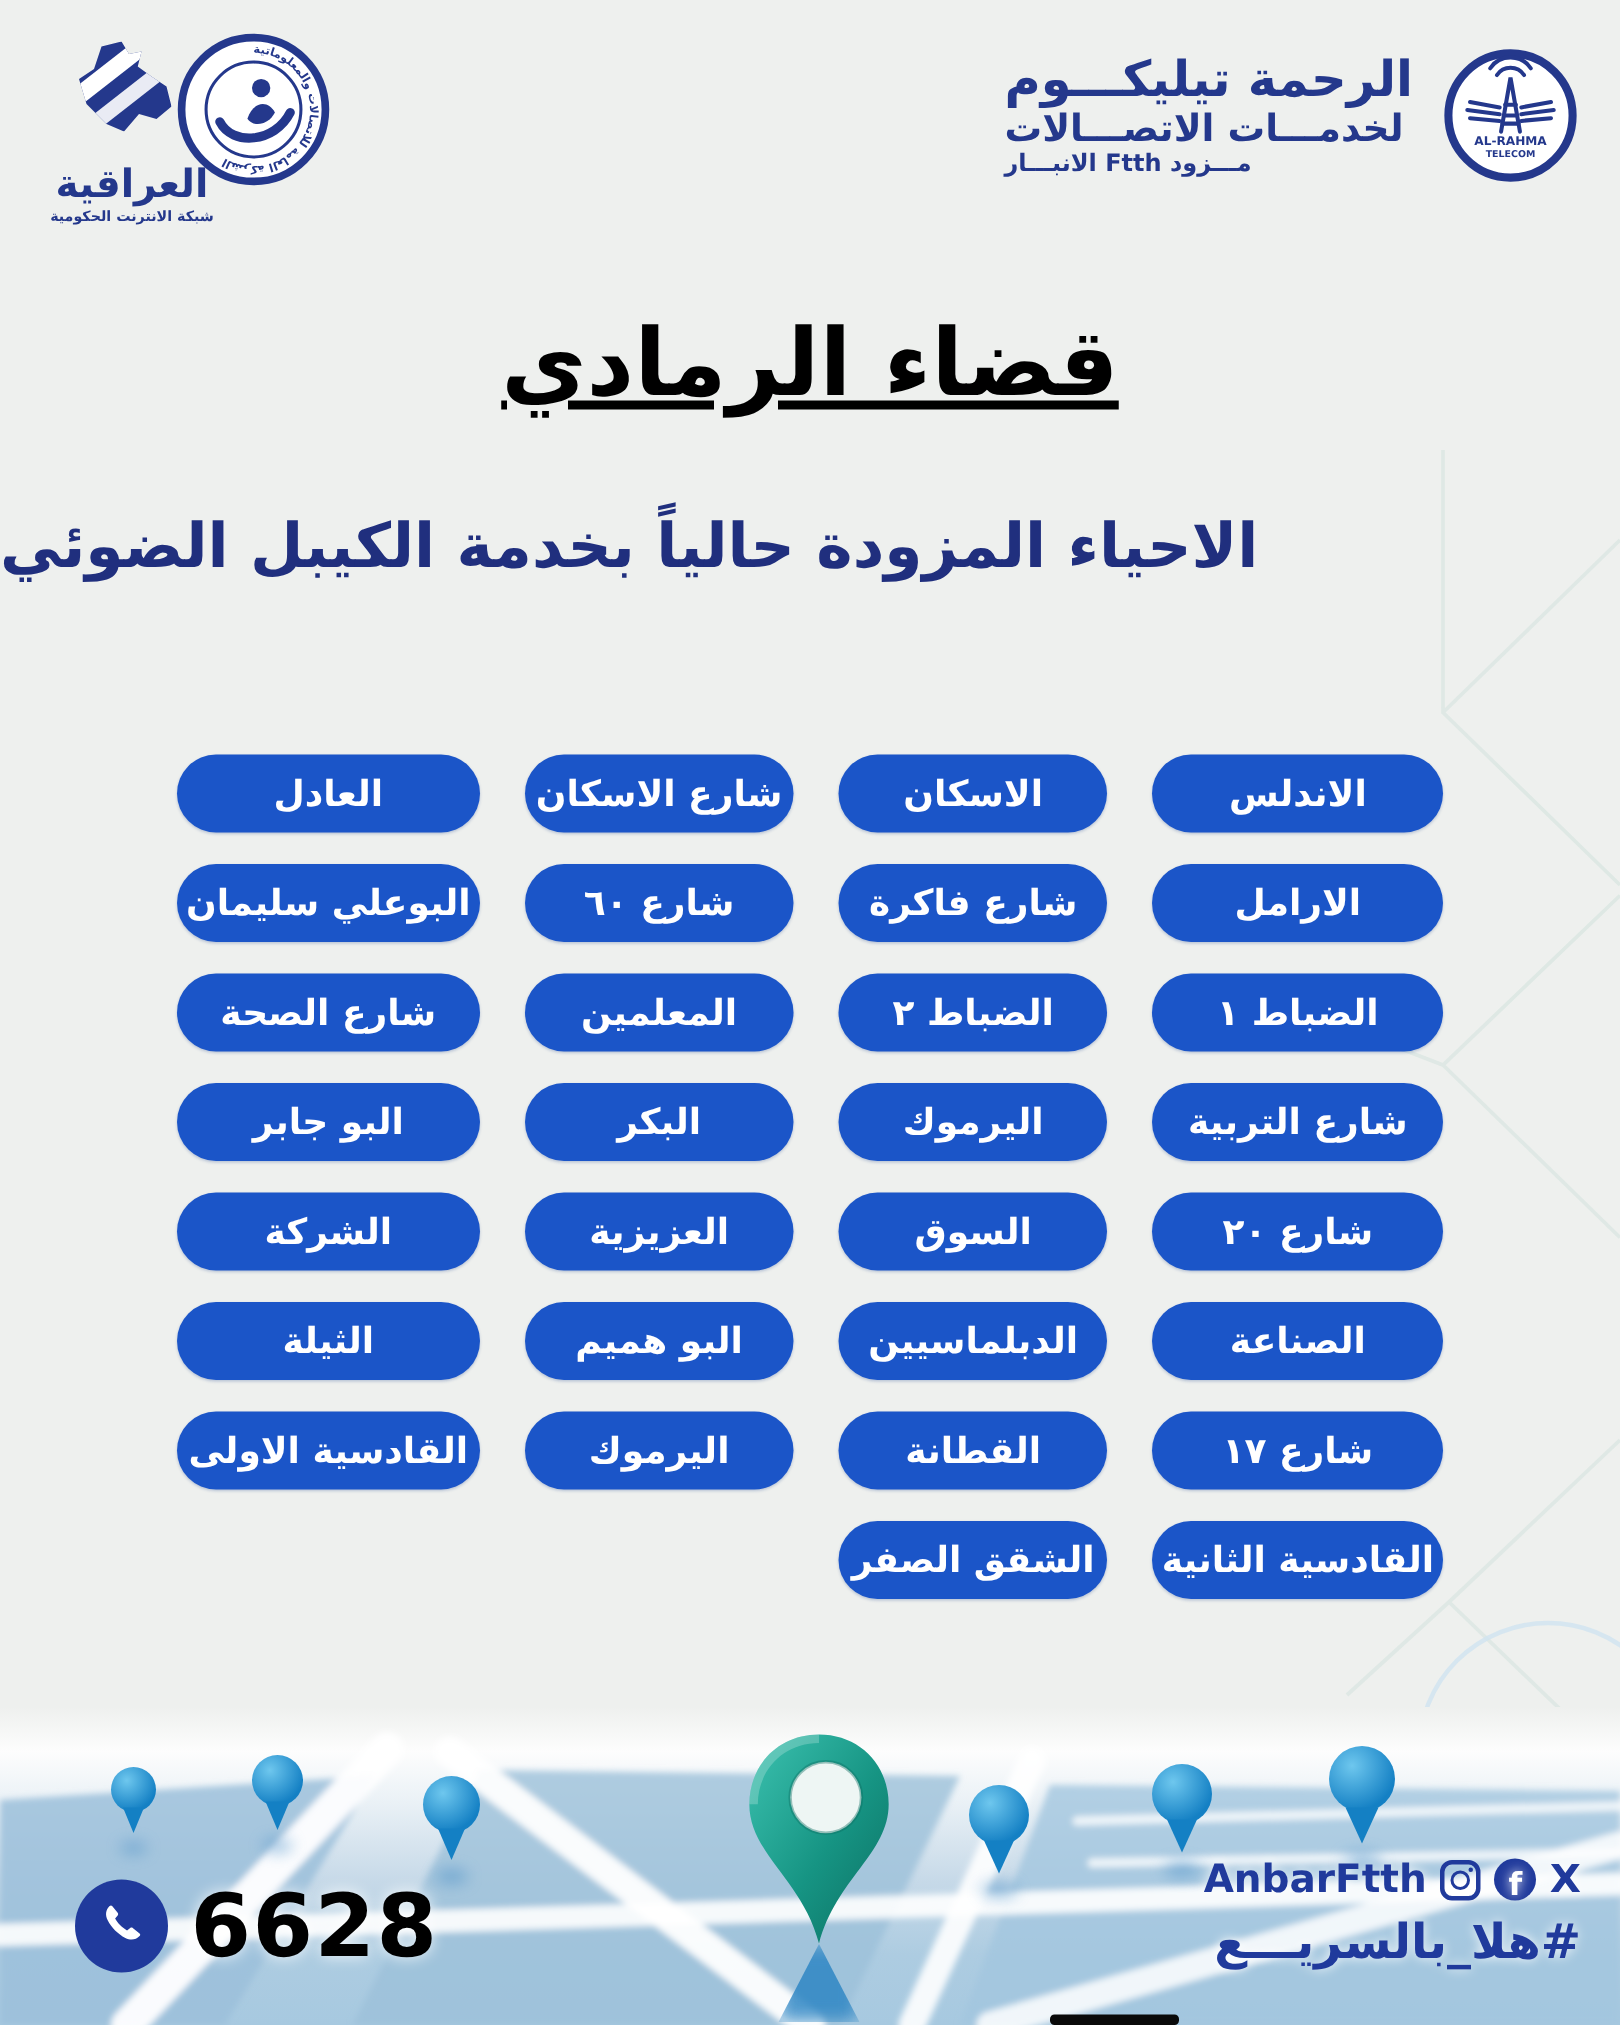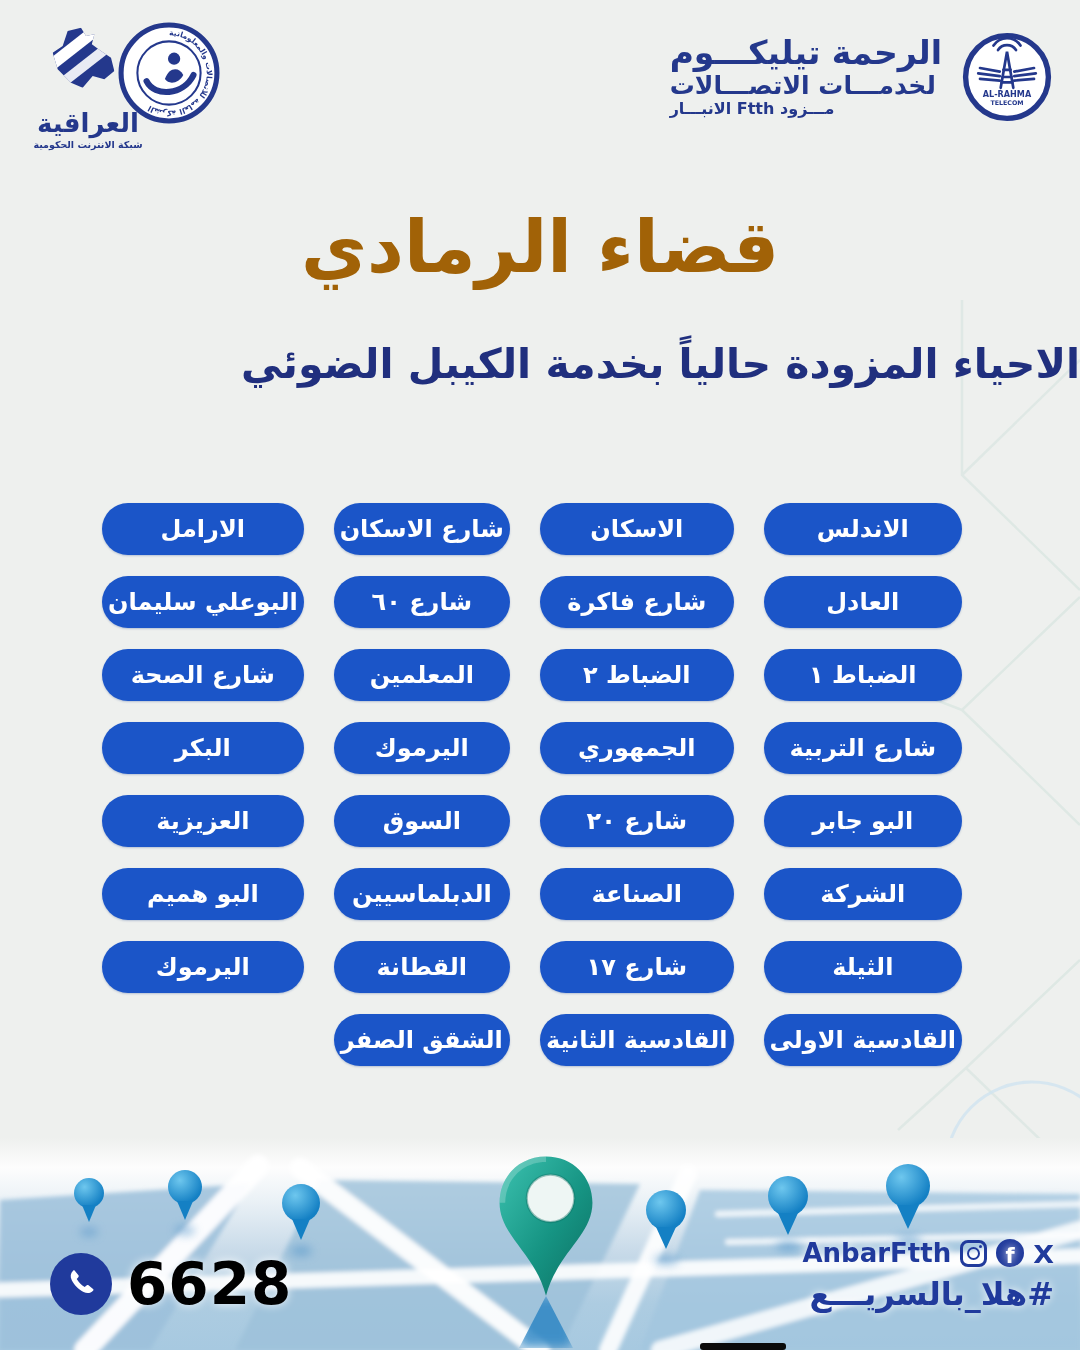--- a/index.html
+++ b/index.html
@@ -14,22 +14,22 @@
   .logo-iraq .tg{font-size:9.5px;font-weight:bold;margin-top:2px;}
   .logo-seal{position:absolute;left:118px;top:22px;width:102px;height:102px;}
   .alrahma{position:absolute;top:32px;right:28px;display:flex;align-items:center;gap:20px;}
   .alrahma-text{direction:rtl;text-align:left;color:#24388c;white-space:nowrap;}
   .alrahma-text .l1{font-size:33px;font-weight:bold;line-height:1.1;}
   .alrahma-text .l2{font-size:25px;font-weight:bold;line-height:1.15;}
   .alrahma-text .l3{font-size:16px;font-weight:bold;line-height:1.15;}
   .alrahma-badge{width:90px;height:90px;flex:0 0 auto;}
   
   .main-title{position:absolute;top:208px;left:0;right:0;direction:rtl;text-align:center;
-    font-size:72px;font-weight:bold;color:#a16207;line-height:1.1;}
-  .sub-title{position:absolute;top:340px;left:0;right:0;direction:rtl;text-align:right;
+    font-size:62px;font-weight:bold;color:#000000;line-height:1.1;text-decoration:underline;}
+  .sub-title{position:absolute;top:340px;left:0;right:0;direction:rtl;text-align:left;
     font-size:41px;font-weight:bold;color:#202f7e;}
   
   .grid{position:absolute;top:503px;right:118px;width:844px;display:grid;
     grid-template-columns:repeat(4,1fr);column-gap:30px;row-gap:21px;direction:rtl;}
   .pill{height:52px;background:#1b55c8;border-radius:27px;color:#fff;font-weight:bold;
     font-size:24px;display:flex;align-items:center;justify-content:center;
     white-space:nowrap;padding:0 6px;box-shadow:0 1px 2px rgba(20,60,140,.25);}
   
   .map{position:absolute;left:0;top:1138px;width:1080px;height:212px;overflow:hidden;
     background:linear-gradient(180deg,#eef0ee 0%,#fdfdfd 14%,#eaf1f6 30%,#c6d9e8 55%,#adccе1 78%,#a7c9e0 100%);
@@ -130,31 +130,30 @@
     </svg>
   </div>
 
   <div class="main-title">قضاء الرمادي</div>
   <div class="sub-title">الاحياء المزودة حالياً بخدمة الكيبل الضوئي</div>
 
   <div class="grid">
       <div class="pill">الاندلس</div>
       <div class="pill">الاسكان</div>
       <div class="pill">شارع الاسكان</div>
+      <div class="pill">العادل</div>
       <div class="pill">الارامل</div>
-      <div class="pill">العادل</div>
       <div class="pill">شارع فاكرة</div>
       <div class="pill">شارع ٦٠</div>
       <div class="pill">البوعلي سليمان</div>
       <div class="pill">الضباط ١</div>
       <div class="pill">الضباط ٢</div>
       <div class="pill">المعلمين</div>
       <div class="pill">شارع الصحة</div>
       <div class="pill">شارع التربية</div>
-      <div class="pill">الجمهوري</div>
       <div class="pill">اليرموك</div>
       <div class="pill">البكر</div>
       <div class="pill">البو جابر</div>
       <div class="pill">شارع ٢٠</div>
       <div class="pill">السوق</div>
       <div class="pill">العزيزية</div>
       <div class="pill">الشركة</div>
       <div class="pill">الصناعة</div>
       <div class="pill">الدبلماسيين</div>
       <div class="pill">البو هميم</div>

